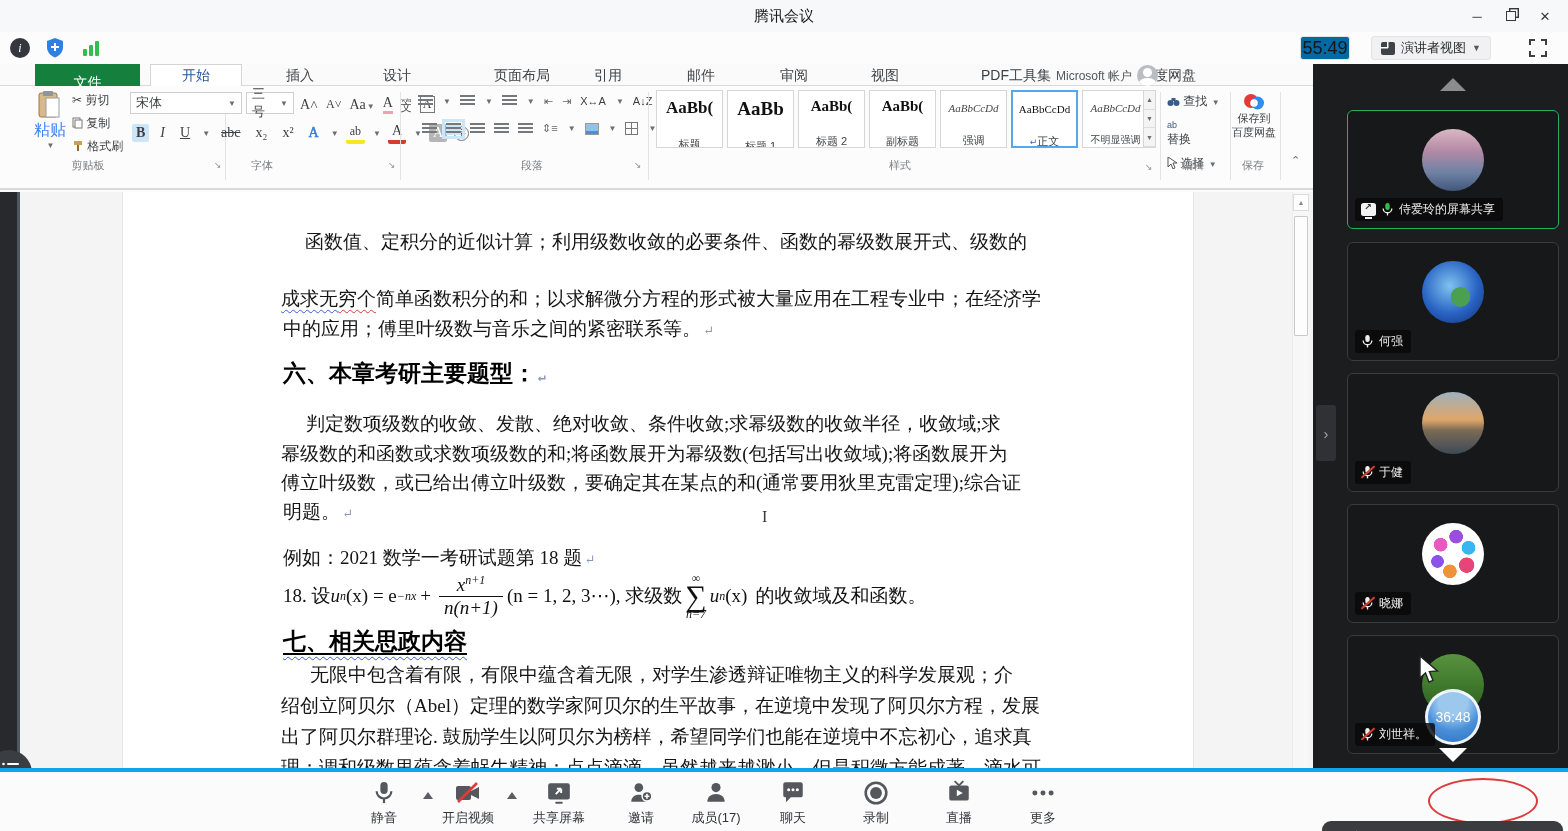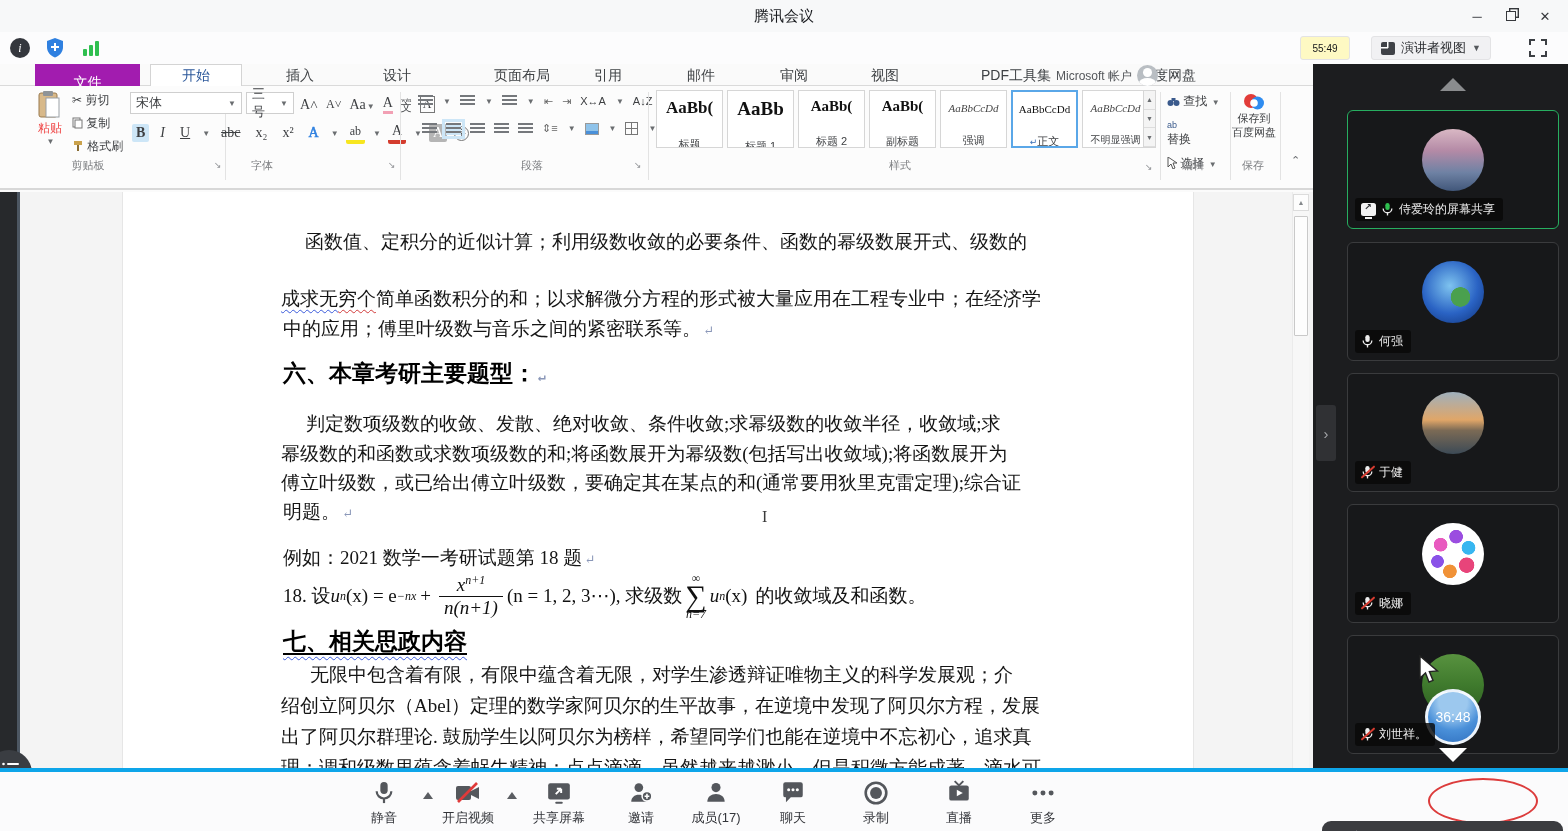--- a/index.html
+++ b/index.html
@@ -8,48 +8,48 @@
         font-family:"Liberation Sans","DejaVu Sans",sans-serif;}
 
   
   .titlebar{position:absolute;left:0;top:0;width:1568px;height:32px;background:#f7f8f9;}
   .title{position:absolute;left:0;right:0;top:7px;text-align:center;font-size:15px;color:#17191d;}
   .winbtn{position:absolute;top:4px;width:30px;height:24px;display:flex;align-items:center;justify-content:center;color:#36383c;font-size:13px;cursor:default;}
   .restore-box{width:10px;height:10px;border:1.4px solid #36383c;box-shadow:3px -3px 0 -1.4px #f7f8f9,3px -3px 0 0 #36383c;}
   .subbar{position:absolute;left:0;top:32px;width:1568px;height:32px;background:#fcfcfd;}
   .sb-icon{position:absolute;top:6px;}
   .info-circle{width:20px;height:20px;border-radius:50%;background:#34373d;color:#fff;font-size:12px;font-style:italic;display:flex;align-items:center;justify-content:center;font-family:"Liberation Serif",serif;}
-  .timerbox{position:absolute;left:1300px;top:4px;width:50px;height:24px;background:#fef9c3;border:1px solid #e3e3e5;border-radius:3px;
-            font-size:10px;color:#141619;display:flex;align-items:center;justify-content:center;}
+  .timerbox{position:absolute;left:1300px;top:4px;width:50px;height:24px;background:#0369a1;border:1px solid #e3e3e5;border-radius:3px;
+            font-size:18px;color:#141619;display:flex;align-items:center;justify-content:center;}
   .viewbtn{position:absolute;left:1371px;top:4px;height:24px;padding:0 9px;background:#f1f1f3;border:1px solid #e3e3e5;border-radius:3px;
            display:flex;align-items:center;gap:6px;font-size:13px;color:#2a2c30;}
   .layout-ic{width:14px;height:13px;background:#3f4247;border-radius:2px;
              background-image:linear-gradient(#fff,#fff),linear-gradient(#fff,#fff);
              background-size:1.5px 6px,7px 1.5px;background-position:6px 0,0 5.5px;background-repeat:no-repeat;}
   .caret-down{font-size:9px;color:#55585c;}
   .fs-ic{position:absolute;left:1528px;top:6px;width:20px;height:20px;}
 
   
   .word{position:absolute;left:0;top:64px;width:1313px;height:704px;background:#fbfbfb;}
   .tabrow{position:absolute;left:0;top:0;width:1313px;height:22px;background:#fafafa;border-bottom:1px solid #dadada;}
-  .filetab{position:absolute;left:35px;top:0;width:105px;height:37px;background:#a21caf;color:#fff;font-size:14px;
+  .filetab{position:absolute;left:35px;top:0;width:105px;height:37px;background:#15803d;color:#fff;font-size:14px;
            display:flex;align-items:center;justify-content:center;}
   .activetab{position:absolute;left:150px;top:0;width:92px;height:22px;background:#fff;border:1px solid #d4d4d4;border-bottom:none;
              color:#2b579a;font-size:14px;display:flex;align-items:center;justify-content:center;}
   .ptab{position:absolute;top:3px;transform:translateX(-50%);font-size:14px;color:#3f4245;}
   .account{position:absolute;left:1056px;top:4px;font-size:12px;color:#53565a;white-space:nowrap;}
   .acct-av{position:absolute;left:1137px;top:1px;width:21px;height:21px;border-radius:50%;background:#b9bec3;overflow:hidden;}
   .acct-av::before{content:"";position:absolute;left:6px;top:3px;width:9px;height:9px;border-radius:50%;background:#fff;}
   .acct-av::after{content:"";position:absolute;left:2px;top:13px;width:17px;height:10px;border-radius:50%;background:#fff;}
 
   .ribbon{position:absolute;left:0;top:22px;width:1313px;height:104px;background:#fcfcfc;border-bottom:2px solid #d8d8d8;font-size:12px;color:#3d3f42;}
   .gsep{position:absolute;top:6px;height:88px;width:1px;background:#e3e3e3;}
   .glabel{position:absolute;top:72px;font-size:11px;color:#7c7e81;transform:translateX(-50%);}
   .launcher{position:absolute;top:74px;font-size:9px;color:#909296;}
-  .rbtn-lb{font-size:12px;color:#ef4444;}
+  .rbtn-lb{font-size:16px;color:#3b82f6;}
   .mini{font-size:12px;}
   .ddv{font-size:8px;color:#6a6d70;margin-left:1px;}
   .inbox{border:1px solid #cfcfcf;background:#fff;height:22px;display:flex;align-items:center;padding:0 5px;gap:4px;}
   .ln{width:15px;height:12px;background:repeating-linear-gradient(to bottom,#75787c 0 1.6px,transparent 1.6px 4.2px);}
   .ln.sel{outline:3px solid #cde6f7;outline-offset:1px;background-color:#cde6f7;}
   .fmt-b{padding:1px 4px;border-radius:2px;}
   .fmt-b.on{background:#cde6f7;}
   .stylebox{position:absolute;top:4px;width:67px;height:58px;border:1px solid #d6d6d6;background:#fff;text-align:center;overflow:hidden;}
   .stylebox.sel{border:2px solid #5aa7e8;}
   .st-sample{font-family:"Liberation Serif",serif;margin-top:7px;font-size:15px;color:#111;white-space:nowrap;}

